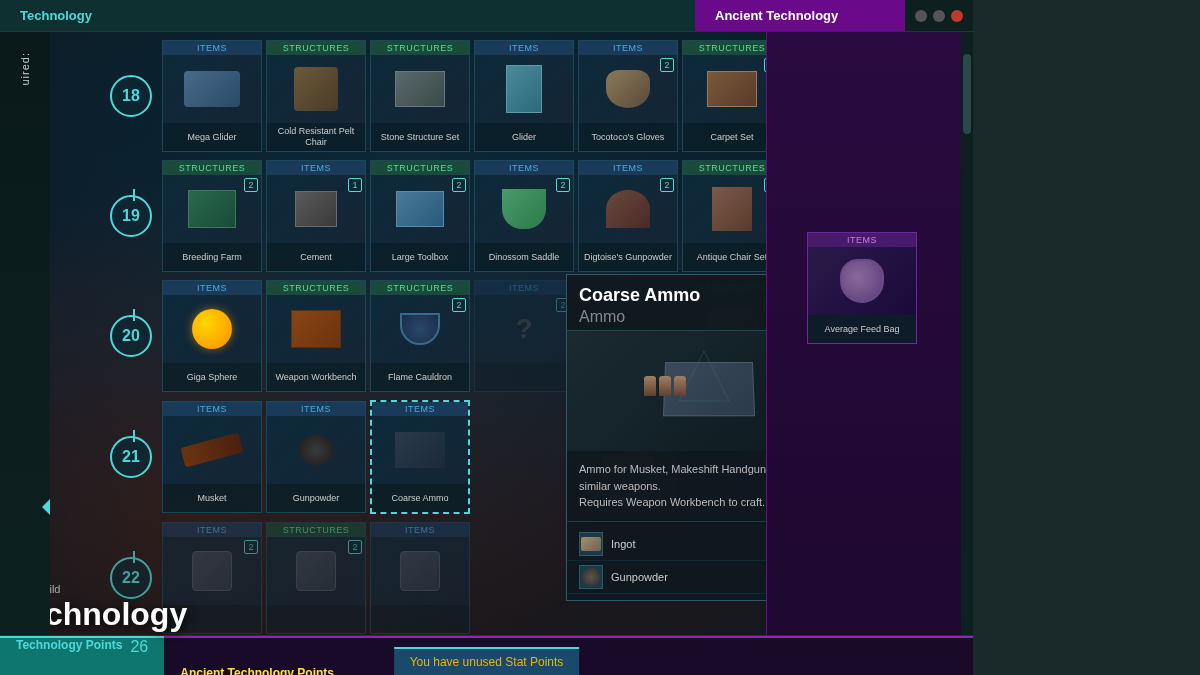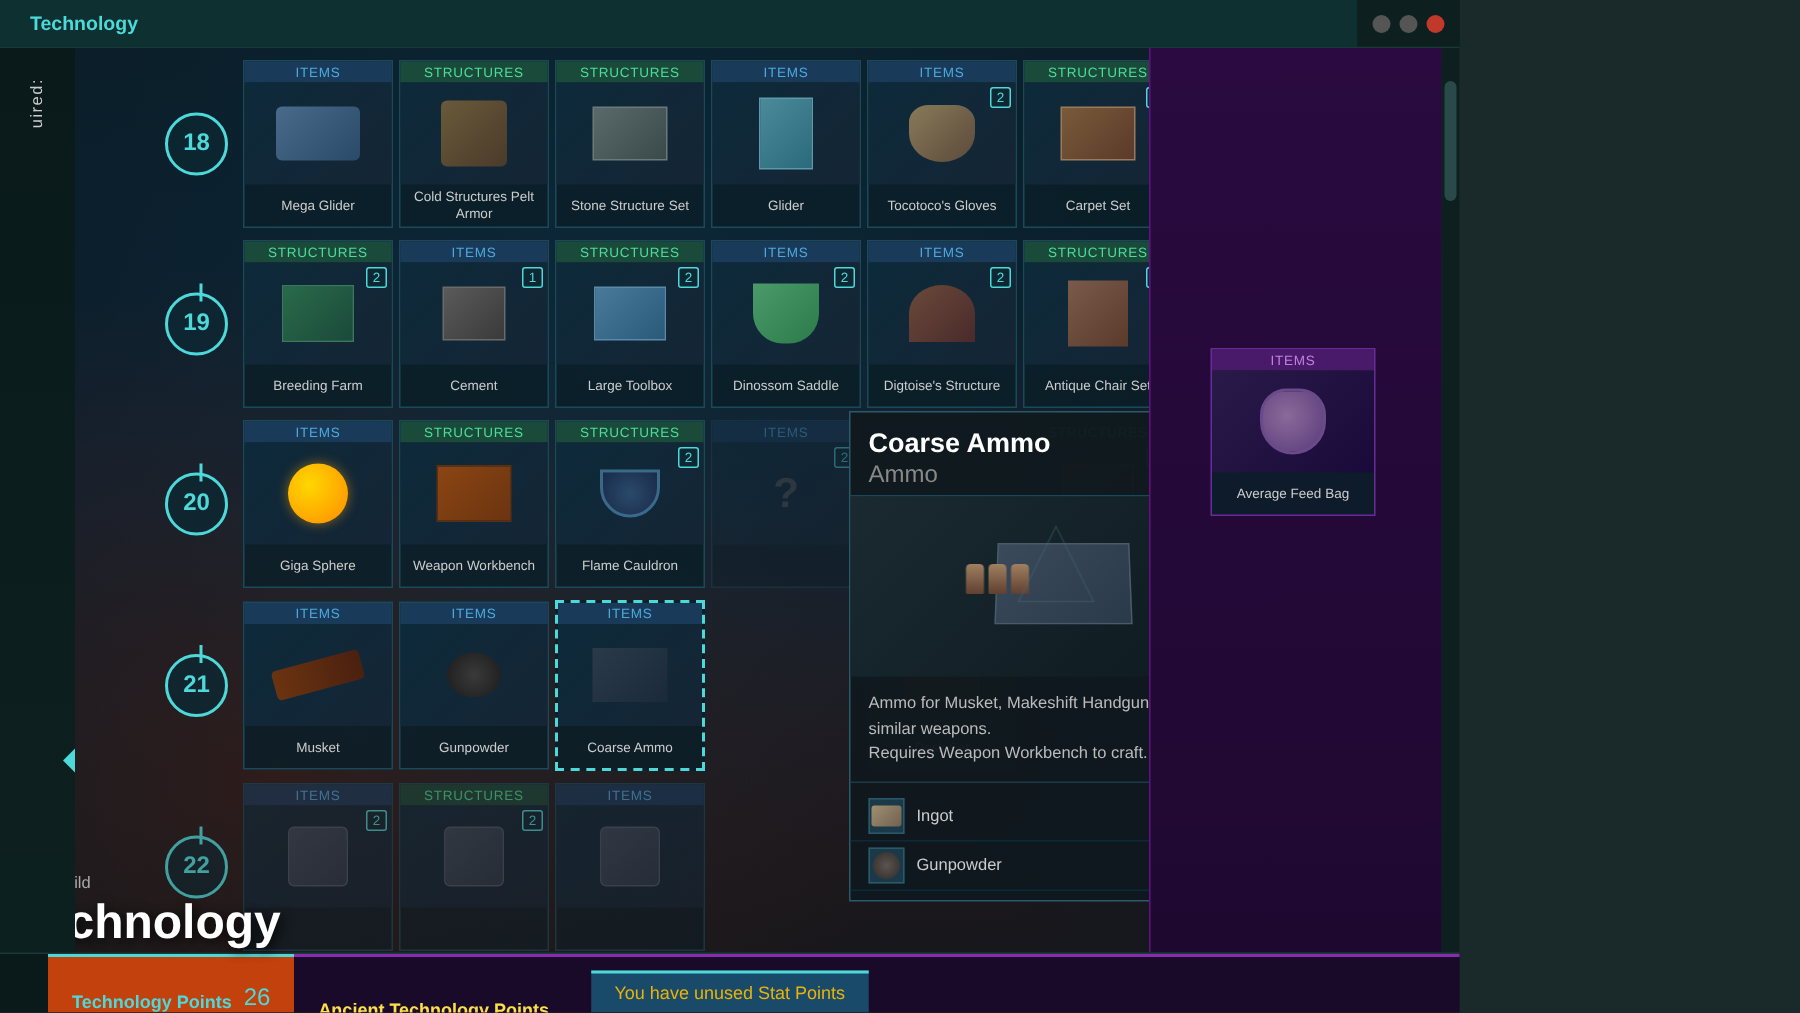--- a/index.html
+++ b/index.html
@@ -287,27 +287,26 @@
       height: 40px;
       background: #0a1a1a;
       border-top: 1px solid #1a3a3a;
       display: flex;
       align-items: center;
       position: relative;
     }
 
     .tech-points-section {
       display: flex;
-      align-items: flex-end;
+      align-items: flex-start;
       height: 100%;
-      background: #c2410c;
+      background: #0f766e;
       border-top: 2px solid #4dd9d9;
       padding: 0 16px;
       gap: 8px;
-      margin-left: 32px;
     }
 
     .tech-points-label {
       color: #4dd9d9;
       font-size: 12px;
       font-weight: bold;
     }
 
     .tech-points-value {
       color: #4dd9d9;
@@ -665,20 +664,23 @@
   </style>
 </head>
 <body>
 
 <div class="main-container">
 
   <div class="header-bar">
     <div class="header-tech">
       <span>Technology</span>
     </div>
+    <div class="header-ancient">
+      <span>Ancient Technology</span>
+    </div>
     <div class="window-controls">
       <button class="win-btn win-min"></button>
       <button class="win-btn win-max"></button>
       <button class="win-btn win-close"></button>
     </div>
   </div>
 
   <div class="content-area">
 
     <div class="left-required">
@@ -700,21 +702,21 @@
               <div class="icon-glider"></div>
             </div>
             <div class="card-name">Mega Glider</div>
           </div>
 
           <div class="tech-card">
             <div class="card-type structures">Structures</div>
             <div class="card-img">
               <div class="icon-pelt"></div>
             </div>
-            <div class="card-name">Cold Structures Pelt Armor</div>
+            <div class="card-name">Cold Resistant Pelt Chair</div>
           </div>
 
           <div class="tech-card">
             <div class="card-type structures">Structures</div>
             <div class="card-img">
               <div class="icon-stone"></div>
             </div>
             <div class="card-name">Stone Structure Set</div>
           </div>
 
@@ -786,21 +788,21 @@
             </div>
             <div class="card-name">Dinossom Saddle</div>
           </div>
 
           <div class="tech-card">
             <div class="card-type items">Items</div>
             <div class="card-img">
               <div class="card-num">2</div>
               <div class="icon-headband"></div>
             </div>
-            <div class="card-name">Digtoise's Structure</div>
+            <div class="card-name">Digtoise's Gunpowder</div>
           </div>
 
           <div class="tech-card">
             <div class="card-type structures">Structures</div>
             <div class="card-img">
               <div class="card-num">1</div>
               <div class="icon-chair"></div>
             </div>
             <div class="card-name">Antique Chair Set</div>
           </div>

